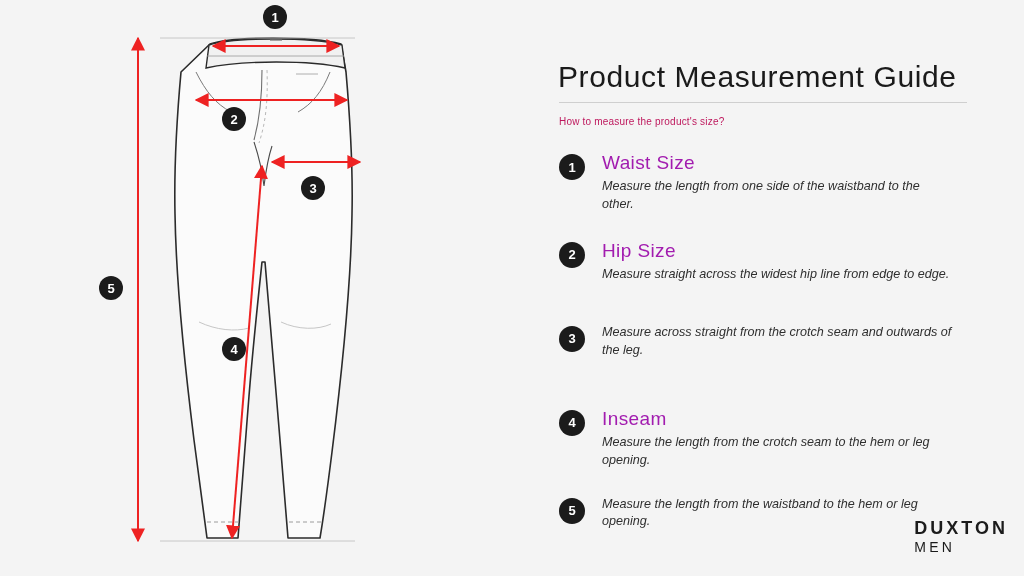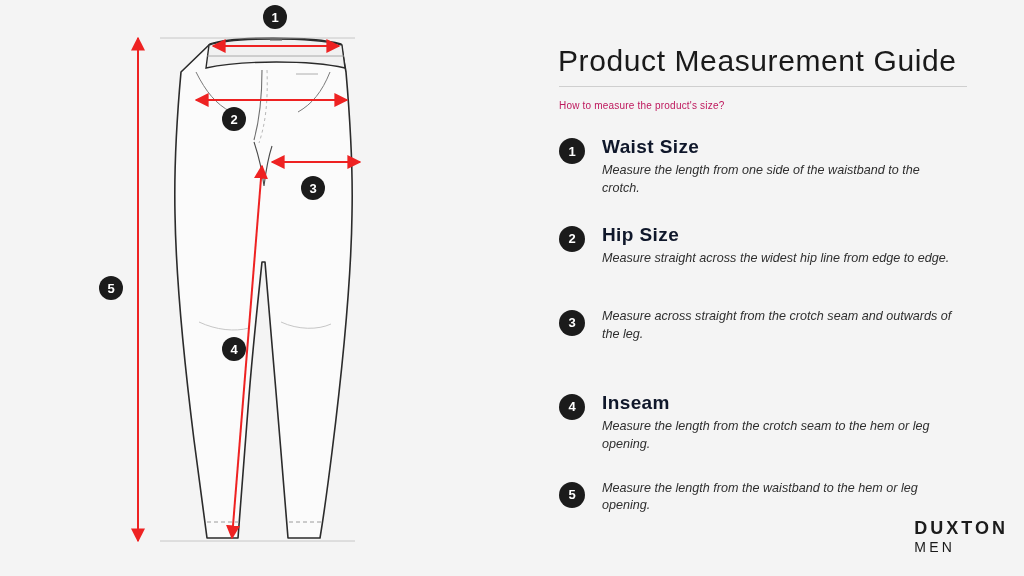--- a/index.html
+++ b/index.html
@@ -28,21 +28,21 @@
     width: 520px;
     height: 576px;
   }
   #illustration svg {
     display: block;
   }
   
   #guide {
     position: absolute;
     left: 556px;
-    top: 0;
+    top: 16px;
     width: 468px;
     height: 420px;
   }
   #guide-title {
     position: absolute;
     left: 2px;
     top: 44px;
     font-size: 30px;
     font-weight: 400;
     letter-spacing: 0.6px;
@@ -88,24 +88,23 @@
     color: #ffffff;
     font-size: 13px;
     font-weight: bold;
     display: flex;
     align-items: center;
     justify-content: center;
     line-height: 1;
   }
   .step-title {
     font-size: 19px;
-    color: #0f172a;
+    color: #a21caf;
     letter-spacing: 0.4px;
     margin-bottom: 4px;
-    font-weight: bold;
   }
   .step-desc {
     font-size: 12.6px;
     font-style: italic;
     color: #2f2f2f;
     line-height: 1.42;
     max-width: 352px;
   }
   
   #brand {
@@ -234,21 +233,21 @@
 
     <div id="guide-title">Product Measurement Guide</div>
     <div id="guide-rule"></div>
     <div id="guide-subtitle">How to measure the product's size?</div>
 
     <div id="steps">
 
       <div class="step">
         <div class="step-badge">1</div>
         <div class="step-title">Waist Size</div>
-        <div class="step-desc">Measure the length from one side of the waistband to the crotch.</div>
+        <div class="step-desc">Measure the length from one side of the waistband to the other.</div>
       </div>
 
       <div class="step">
         <div class="step-badge">2</div>
         <div class="step-title">Hip Size</div>
         <div class="step-desc">Measure straight across the widest hip line from edge to edge.</div>
       </div>
 
       <div class="step">
         <div class="step-badge">3</div>

